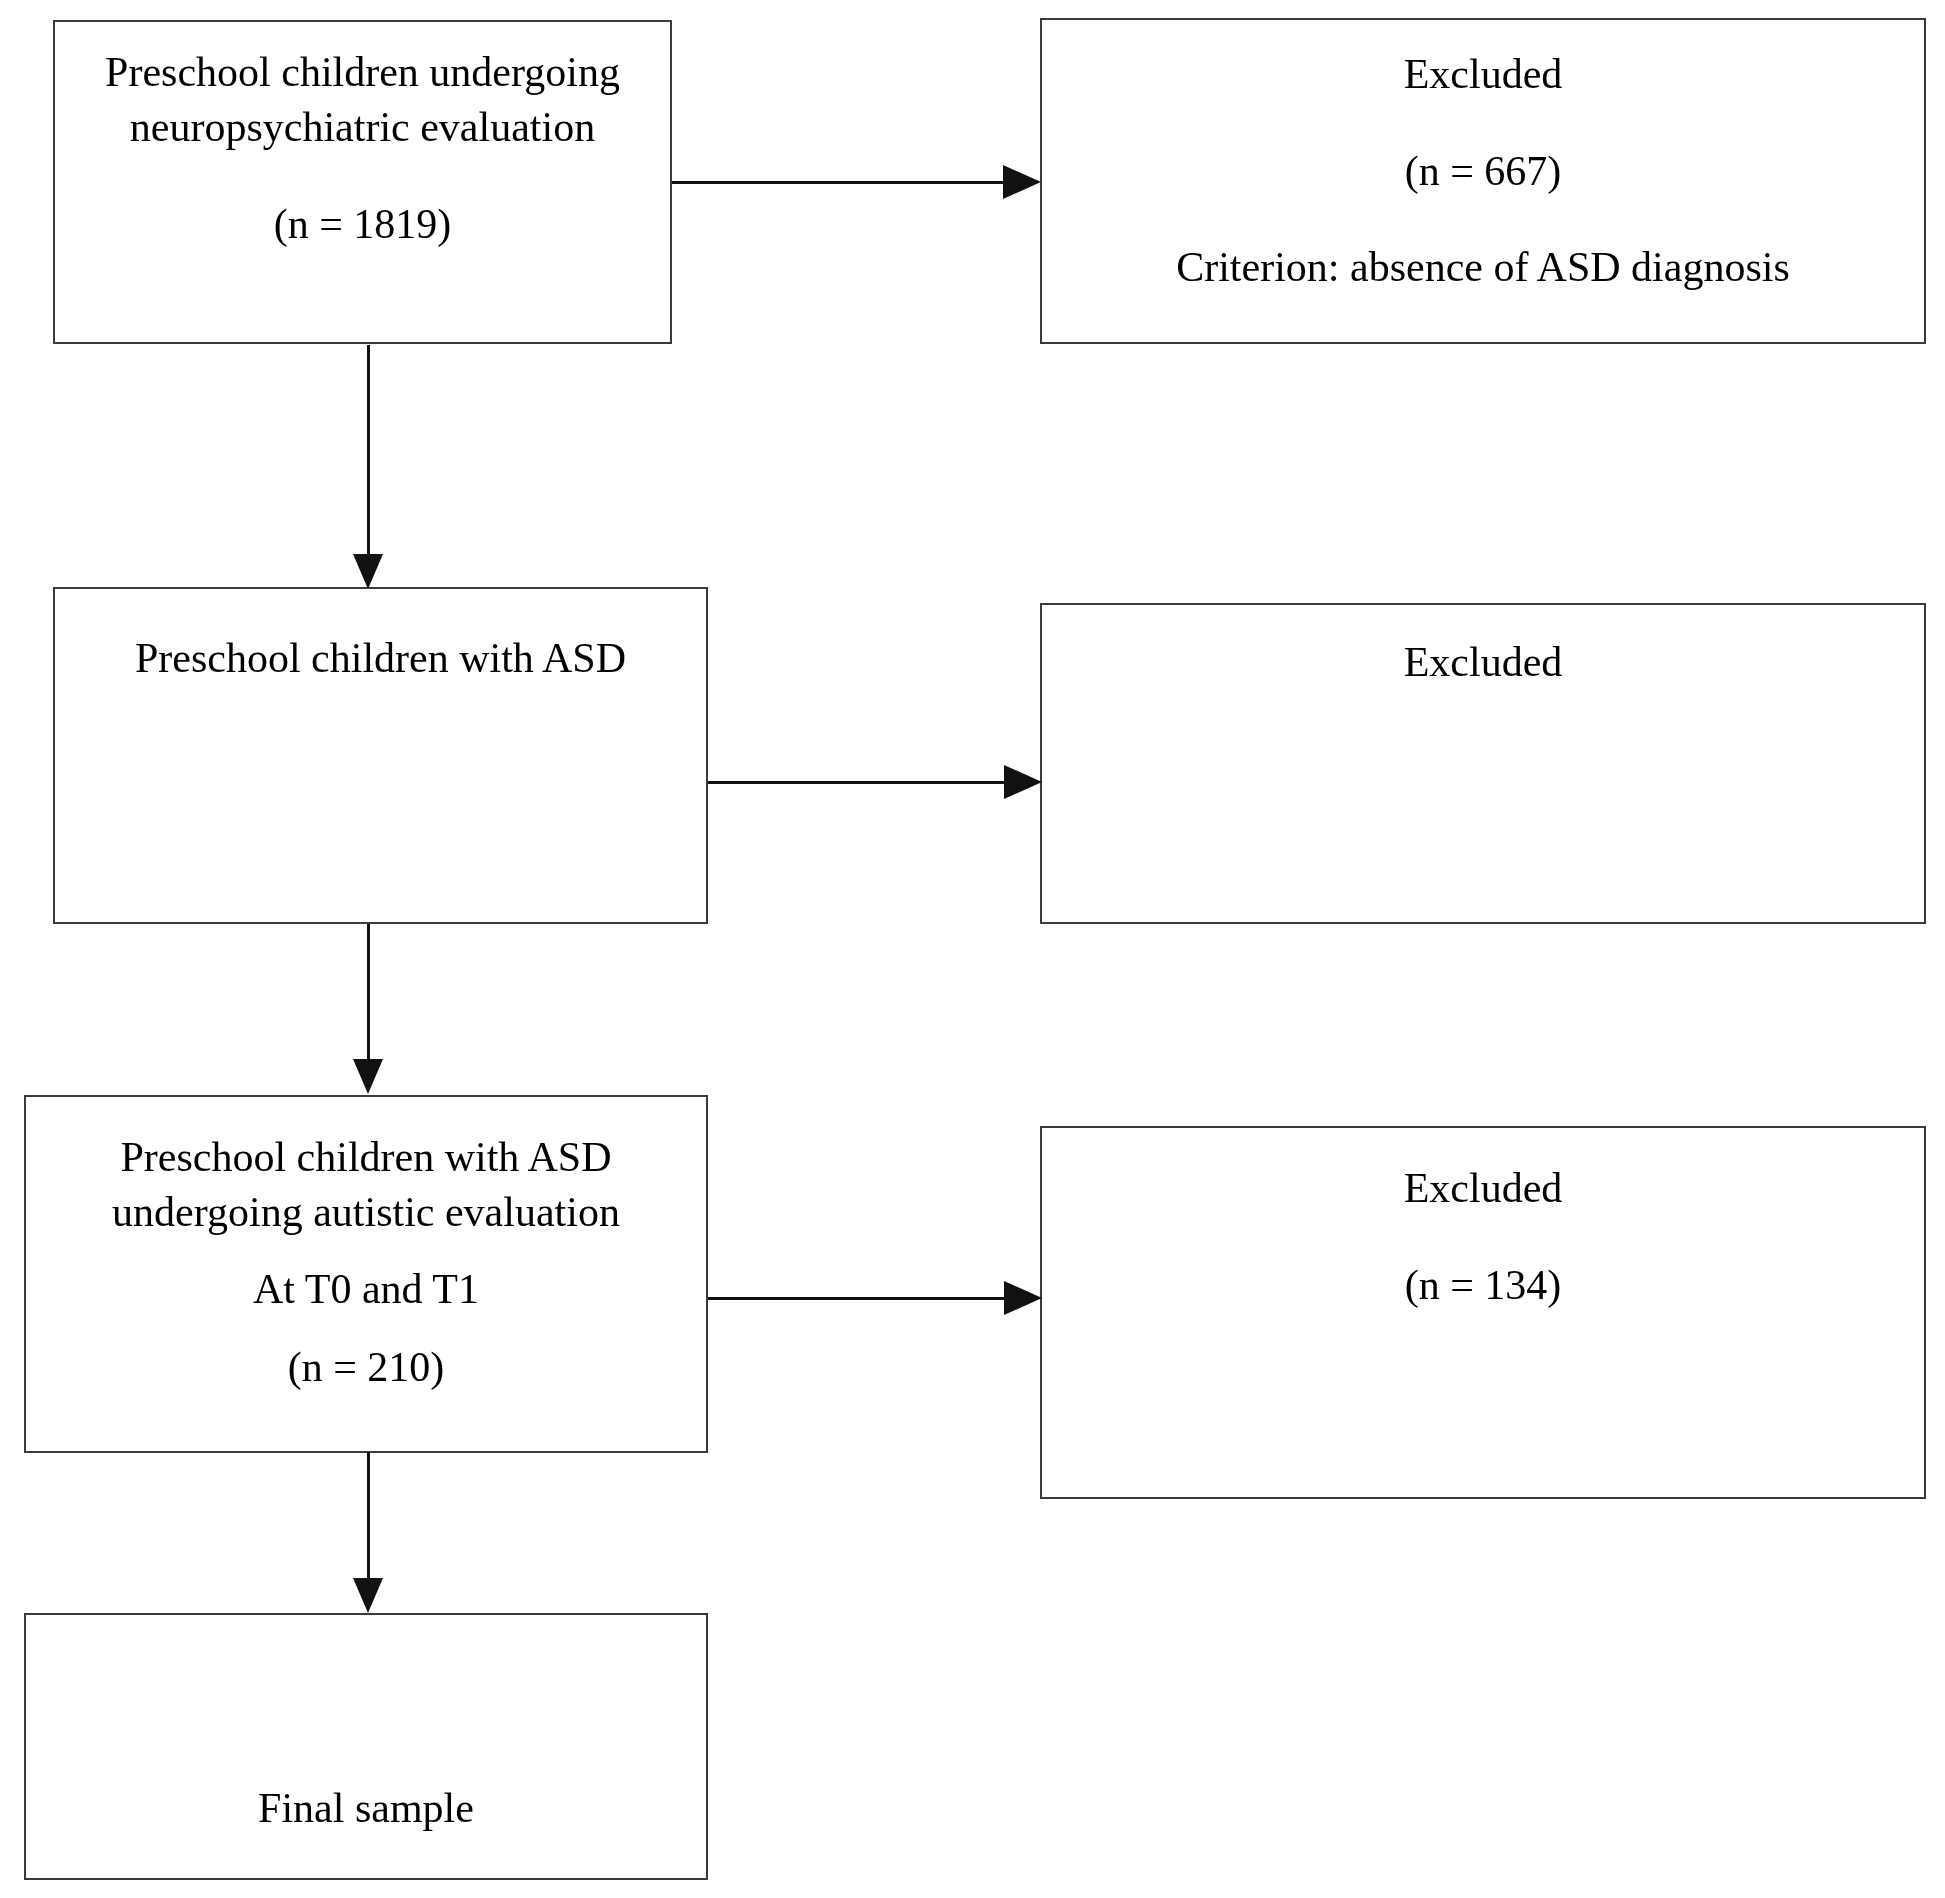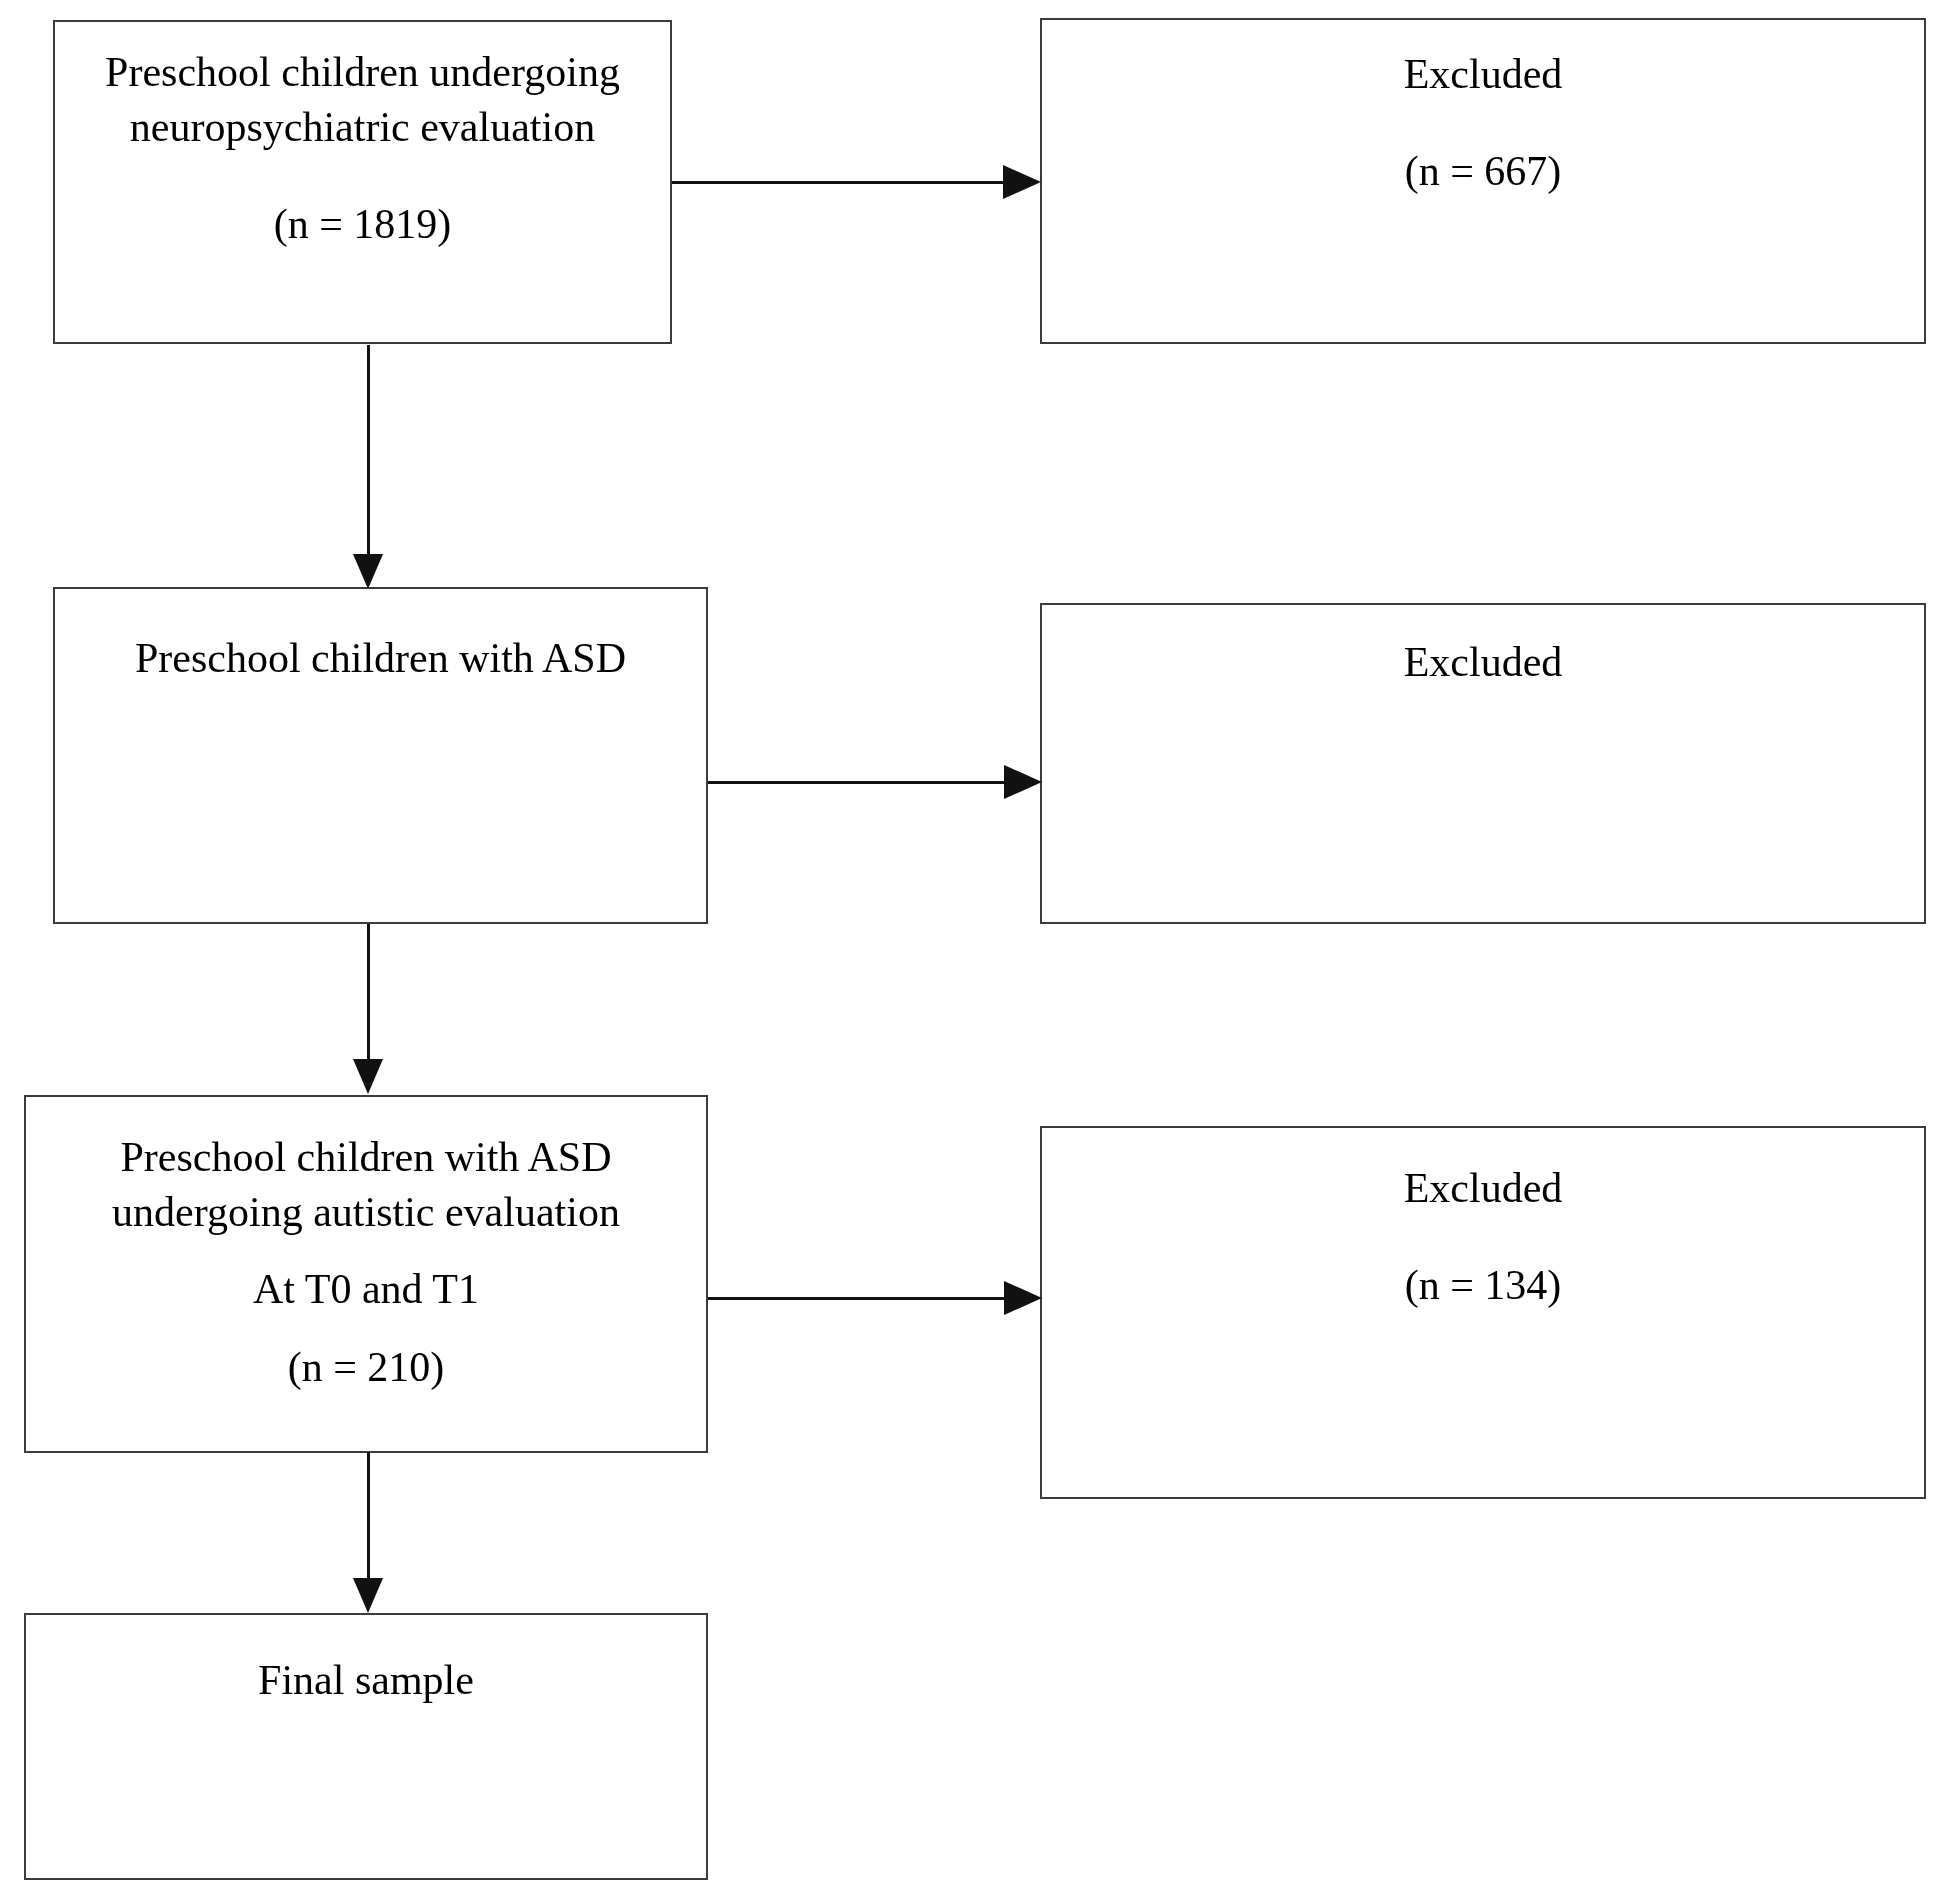--- a/index.html
+++ b/index.html
@@ -48,21 +48,21 @@
   }
 
   .gap-sm { height: 23px; }
   .gap-md { height: 42px; }
   .gap-lg { height: 54px; }
 
   
   #node-screened   { left: 53px;   top: 20.4px;   width: 619px;  height: 324px;  padding-top: 23px; }
   #node-asd        { left: 53px;   top: 587px;  width: 655px;  height: 337px;  padding-top: 42px; }
   #node-autistic   { left: 24px;   top: 1095px; width: 684px; height: 358px;  padding-top: 33px; }
-  #node-final      { left: 24px;   top: 1613px; width: 684px; height: 267px;  padding-top: 38px; }
+  #node-final      { left: 24px;   top: 1613px; width: 684px; height: 267px;  padding-top: 38px; justify-content: flex-end; }
 
   #node-excluded-1 { left: 1040px; top: 18.3px;   width: 886px; height: 326px;  padding-top: 27px; }
   #node-excluded-2 { left: 1040px; top: 603px;  width: 886px; height: 321px;  padding-top: 30px; }
   #node-excluded-3 { left: 1040px; top: 1126px; width: 886px; height: 373px;  padding-top: 33px; }
 
   
   .conn {
     position: absolute;
   }
   .conn .stem-v {
@@ -139,20 +139,21 @@
       <p class="para">(n = 1819)</p>
     </div>
   </div>
 
   <div class="node" id="node-excluded-1">
     <div class="lines">
       <p class="para">Excluded</p>
       <div class="gap-md"></div>
       <p class="para">(n = 667)</p>
       <div class="gap-md"></div>
+      <p class="para">Criterion: absence of ASD diagnosis</p>
     </div>
   </div>
 
   <div class="node" id="node-asd">
     <div class="lines">
       <p class="para">Preschool children with ASD</p>
       <div class="gap-md"></div>
     </div>
   </div>
 

